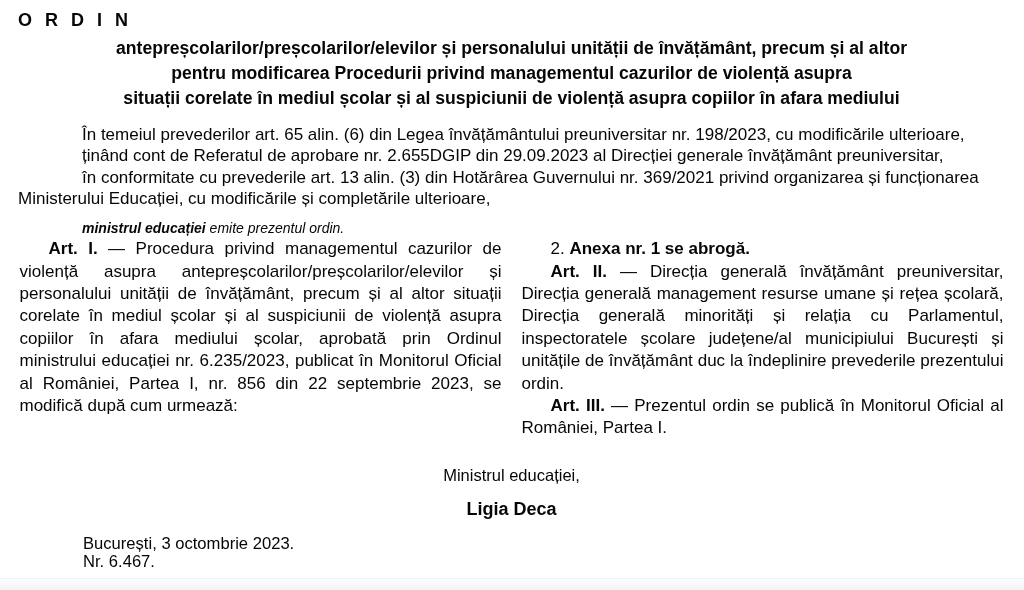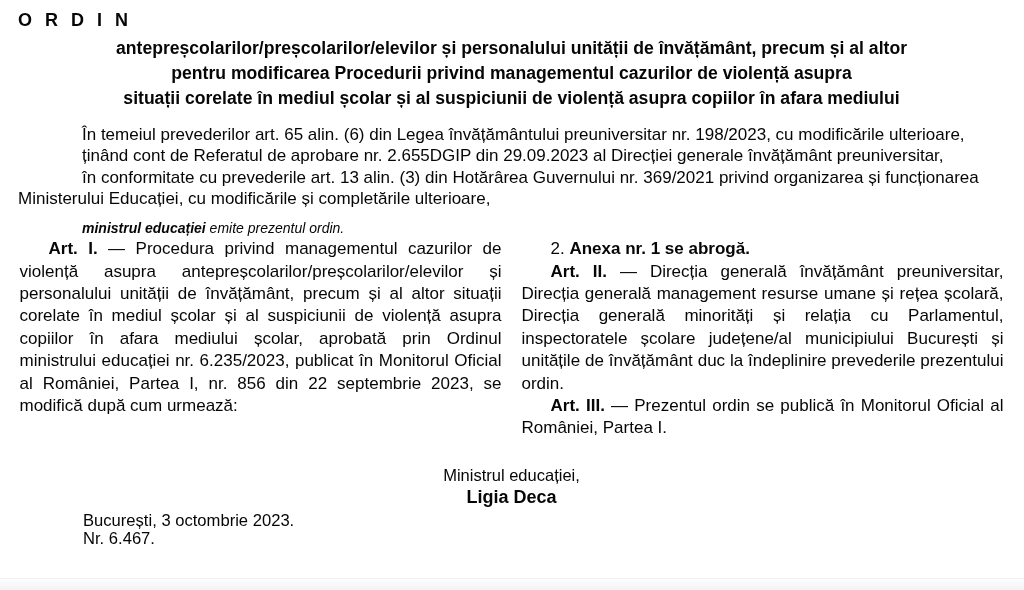--- a/index.html
+++ b/index.html
@@ -60,21 +60,21 @@
   }
   .col p {
     margin: 0;
     text-indent: 29px;
   }
   .signature {
     text-align: center;
     margin-top: 26px;
   }
   .signature p {
-    margin: 4px;
+    margin: 16px;
   }
   .sig-role {
     font-size: 16.5px;
     line-height: 18.5px;
   }
   .sig-name {
     font-size: 18px;
     line-height: 18.5px;
     font-weight: bold;
   }

